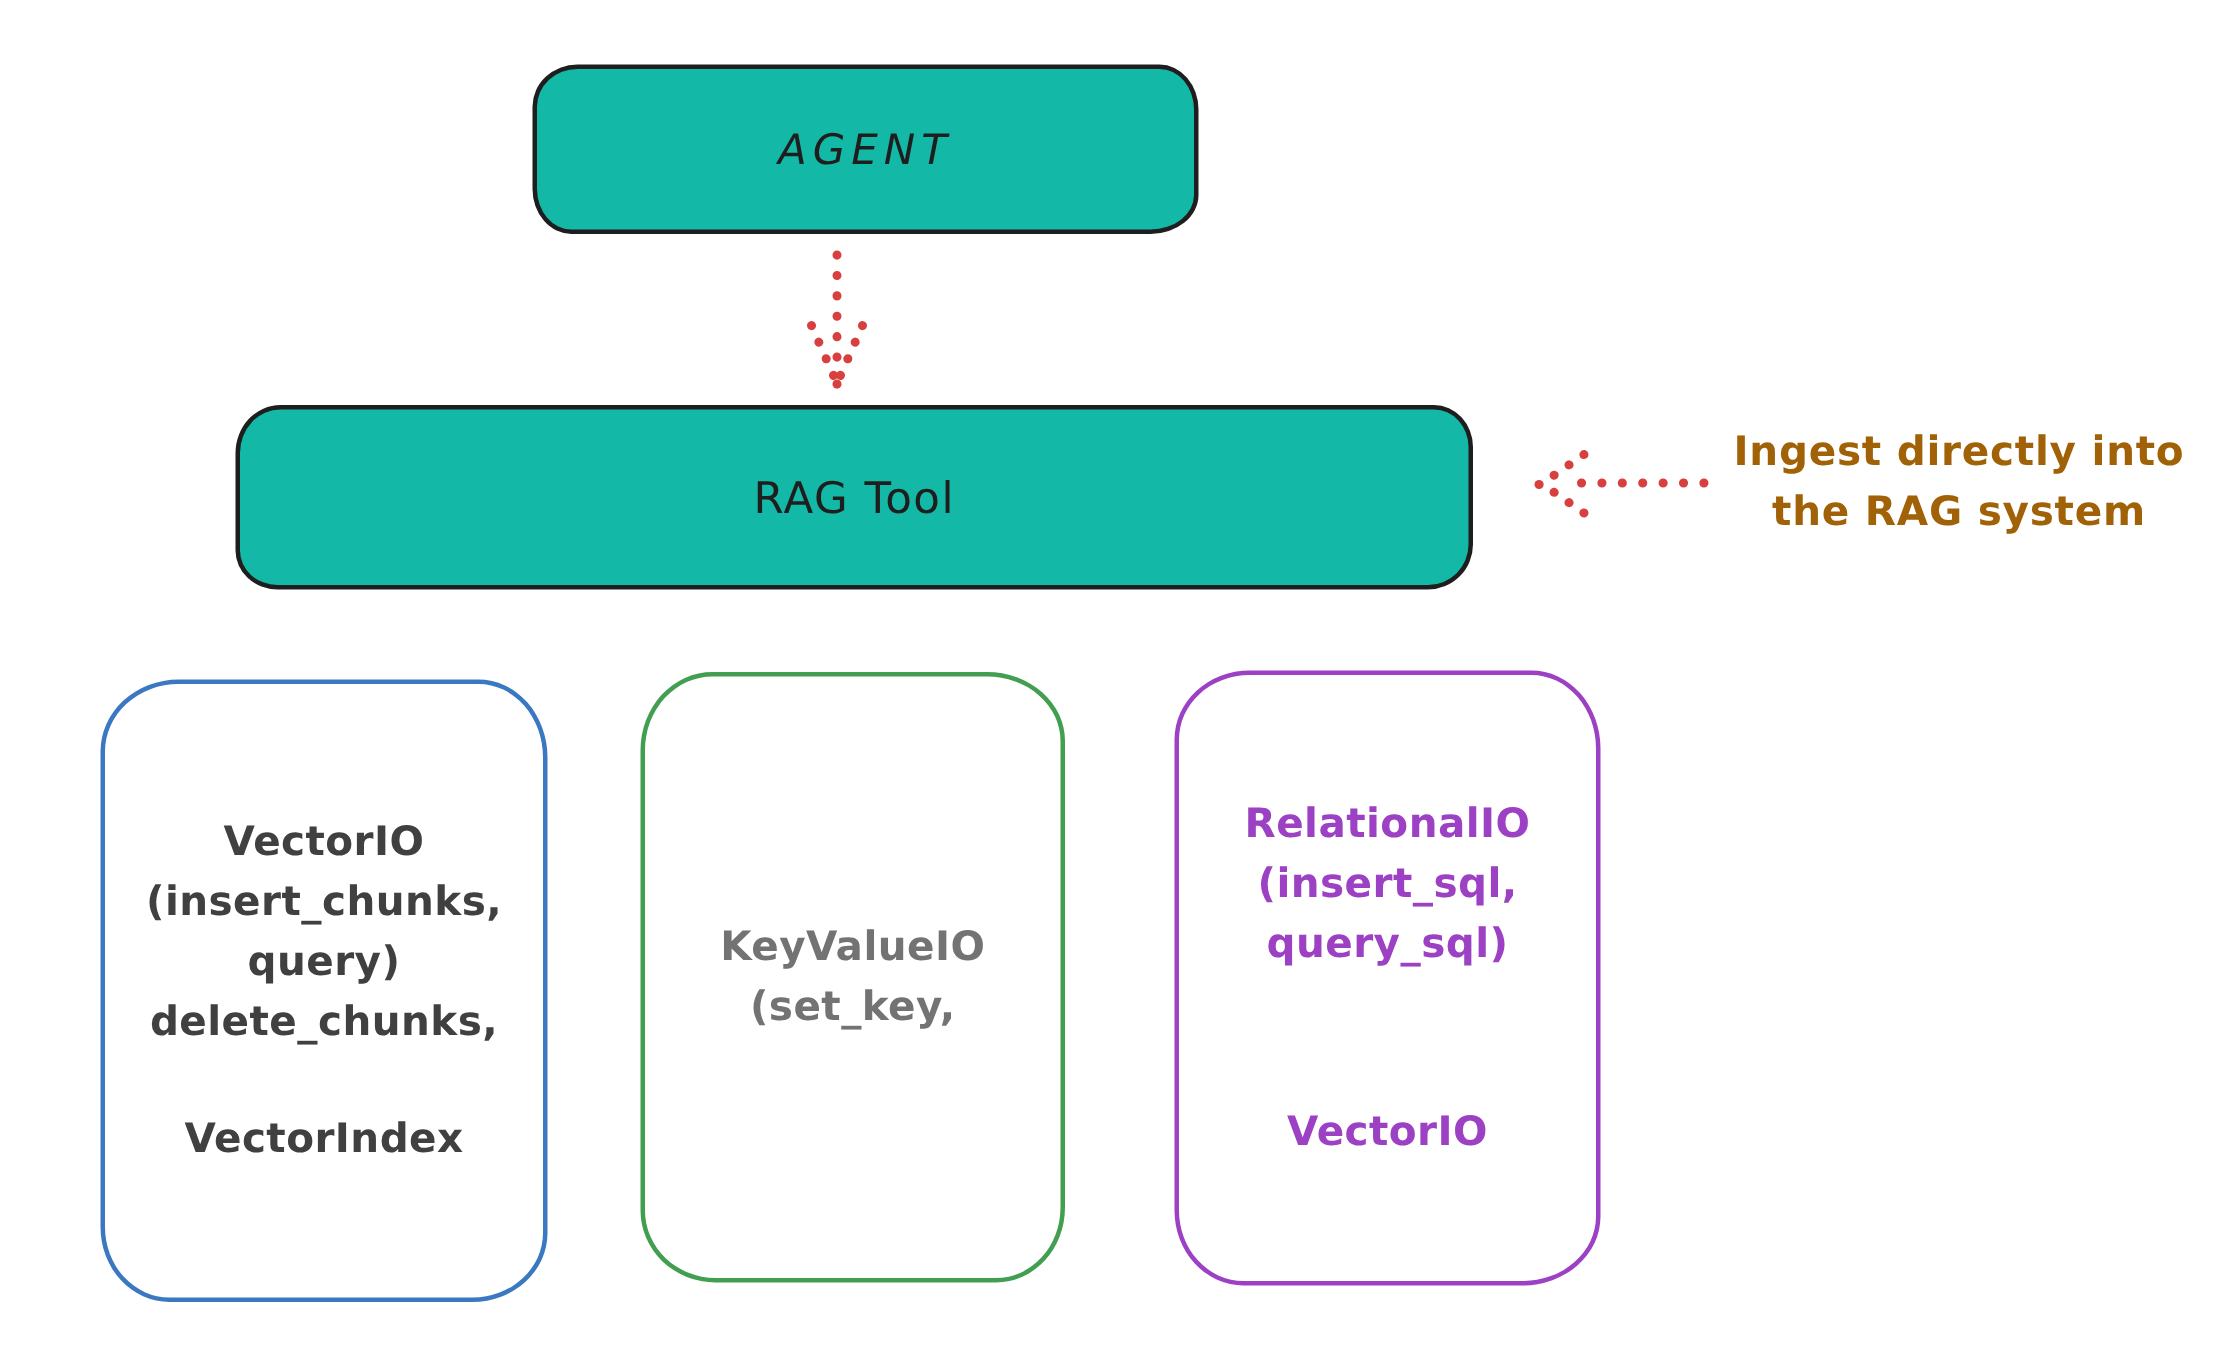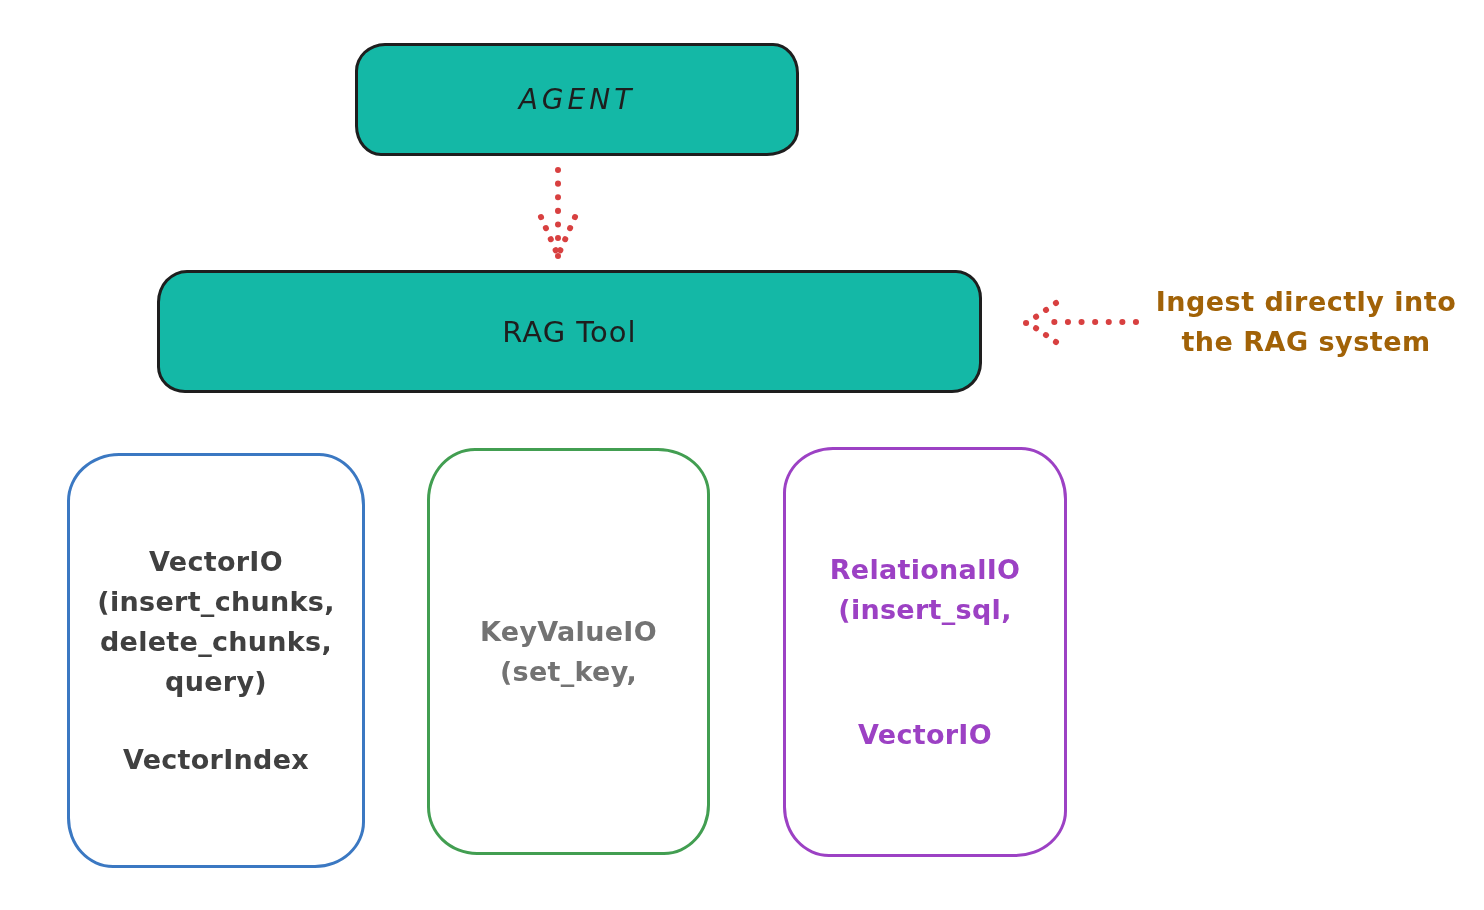--- a/index.html
+++ b/index.html
@@ -136,34 +136,35 @@
       <path class="dotted" stroke-dasharray="0.1 12" d="M1056 303 L1030 321"></path>
       <path class="dotted" stroke-dasharray="0.1 12" d="M1056 342 L1030 324"></path>
       <path class="dotted" stroke-dasharray="0.1 12" d="M1026 323 L1026.2 323"></path>
     </g>
   </svg>
 
   <div class="io-box io-blue">
     <div>
       <div>VectorIO</div>
       <div>(insert_chunks,</div>
+      <div>query)</div>
       <div>delete_chunks,</div>
-      <div>query)</div>
     </div>
     <div class="io-index">VectorIndex</div>
   </div>
 
   <div class="io-box io-green">
     <div>
       <div>KeyValueIO</div>
       <div>(set_key,</div>
     </div>
   </div>
 
   <div class="io-box io-purple">
     <div>
       <div>RelationalIO</div>
       <div>(insert_sql,</div>
+      <div>query_sql)</div>
     </div>
     <div class="io-index">VectorIO</div>
   </div>
 
 </div>
 
 </body></html>

